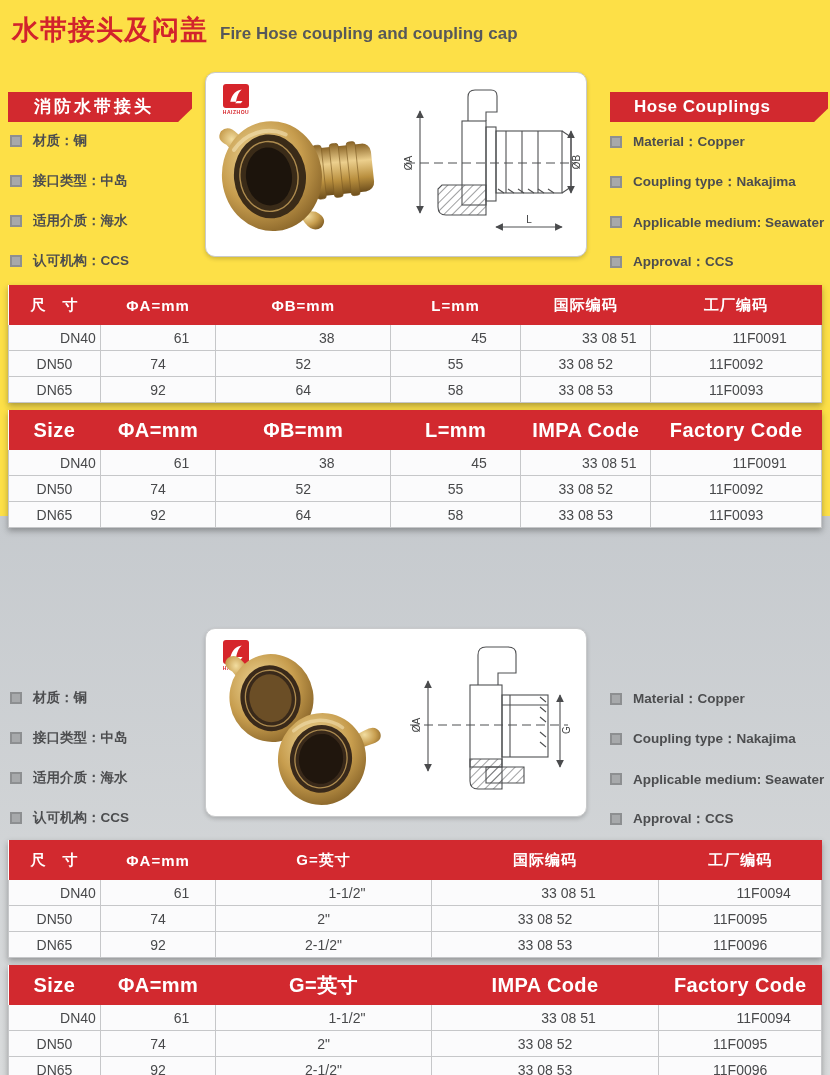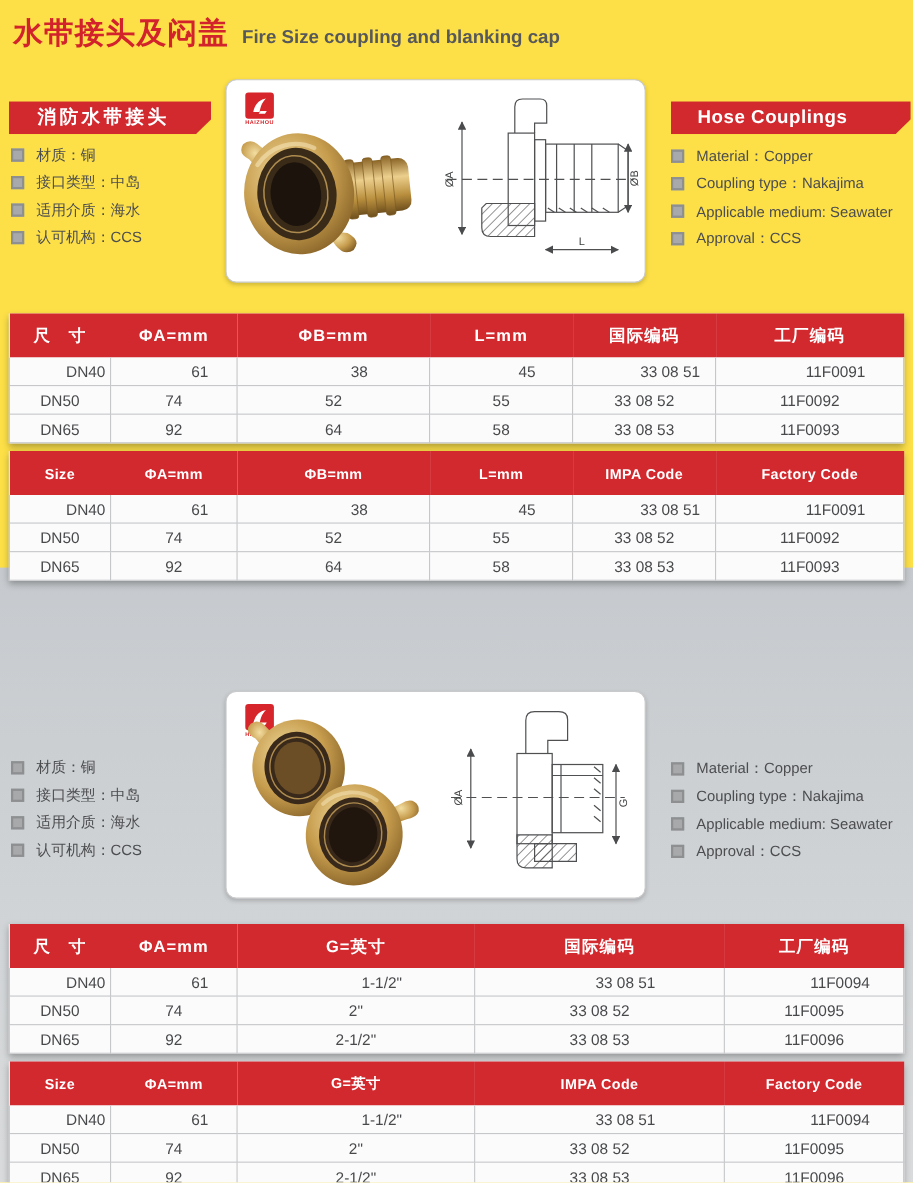--- a/index.html
+++ b/index.html
@@ -13,21 +13,21 @@
   .title-en{font-size:17px;font-weight:bold;color:#57585a;}
   
   .banner{position:absolute;height:30px;line-height:30px;background:#d2292f;color:#fff;
         font-weight:bold;clip-path:polygon(0 0,100% 0,100% 55%,calc(100% - 14px) 100%,0 100%);
         box-shadow:0 1px 2px rgba(0,0,0,.2);}
   .banner-zh{font-size:17px;letter-spacing:3px;padding-left:26px;width:158px;}
   .banner-en{font-size:17px;letter-spacing:.5px;padding-left:24px;width:194px;}
   .b1{left:8px;top:92px;}  .b2{left:610px;top:92px;}
   .b3{left:8px;top:648px;} .b4{left:610px;top:648px;}
   
-  .specs{position:absolute;display:flex;flex-direction:column;gap:9px;}
+  .specs{position:absolute;display:flex;flex-direction:column;gap:24px;font-weight:bold;}
   .s1{left:10px;top:133px;} .s2{left:610px;top:134px;}
   .s3{left:10px;top:690px;} .s4{left:610px;top:691px;}
   .spec-item{display:flex;align-items:center;gap:11px;height:16px;}
   .bullet{width:12px;height:12px;background:#a7a9ab;border:2px solid #8d8f91;box-sizing:border-box;flex:0 0 auto;}
   .spec-text{font-size:13.5px;color:#4c4d4f;}
   
   .pbox{position:absolute;left:205px;width:380px;background:#fff;border:1.5px solid #c9cacb;
         border-radius:10px;box-shadow:0 2px 4px rgba(0,0,0,.18);}
   .pbox1{top:72px;height:183px;} .pbox2{top:628px;height:187px;}
   .logo{position:absolute;left:13px;top:11px;width:34px;text-align:center;}
@@ -35,37 +35,37 @@
   .logo-text{font-size:5px;font-weight:bold;color:#d6252b;letter-spacing:.5px;margin-top:1px;}
   .photo{position:absolute;left:6px;top:22px;}
   .photo2{position:absolute;left:4px;top:14px;}
   .draw{position:absolute;right:4px;top:8px;}
   
   .tblwrap{position:absolute;left:8px;width:814px;box-shadow:0 3px 6px rgba(30,30,30,.35);}
   .t1{top:285px;} .t2{top:410px;} .t3{top:840px;} .t4{top:965px;}
   table{border-collapse:collapse;width:100%;table-layout:fixed;background:#fbfbfc;}
   th{background:#d2292f;color:#ffffff;font-weight:bold;height:40px;padding:0;border:none;}
   .zh-head th{font-size:15px;letter-spacing:1px;}
-  .en-head th{font-size:13px;letter-spacing:.4px;}
+  .en-head th{font-size:20px;letter-spacing:.4px;}
   td{height:25px;padding:0;text-align:center;vertical-align:middle;font-size:14px;color:#48494b;
      border:1px solid #c6c7c9;background:#fbfbfc;}
   tbody tr:first-child td{border-top:none;padding-left:47px;}
   
   .lineart{stroke:#4f5052;fill:none;stroke-width:1.1;}
   .dimtext{font-size:10px;fill:#3f4041;stroke:none;font-family:"Liberation Sans",sans-serif;}
 </style>
 </head>
 <body>
 
 <div class="page">
   <div class="gray-band"></div>
 
   <div class="page-title">
     <span class="title-zh">水带接头及闷盖</span>
-    <span class="title-en">Fire Size coupling and blanking cap</span>
+    <span class="title-en">Fire Hose coupling and coupling cap</span>
   </div>
 
   <div class="banner banner-zh b1">消防水带接头</div>
   <div class="banner banner-en b2">Hose Couplings</div>
 
   <div class="specs s1">
     <div class="spec-item">
         <span class="bullet"></span>
         <span class="spec-text">材质：铜</span>
       </div>

